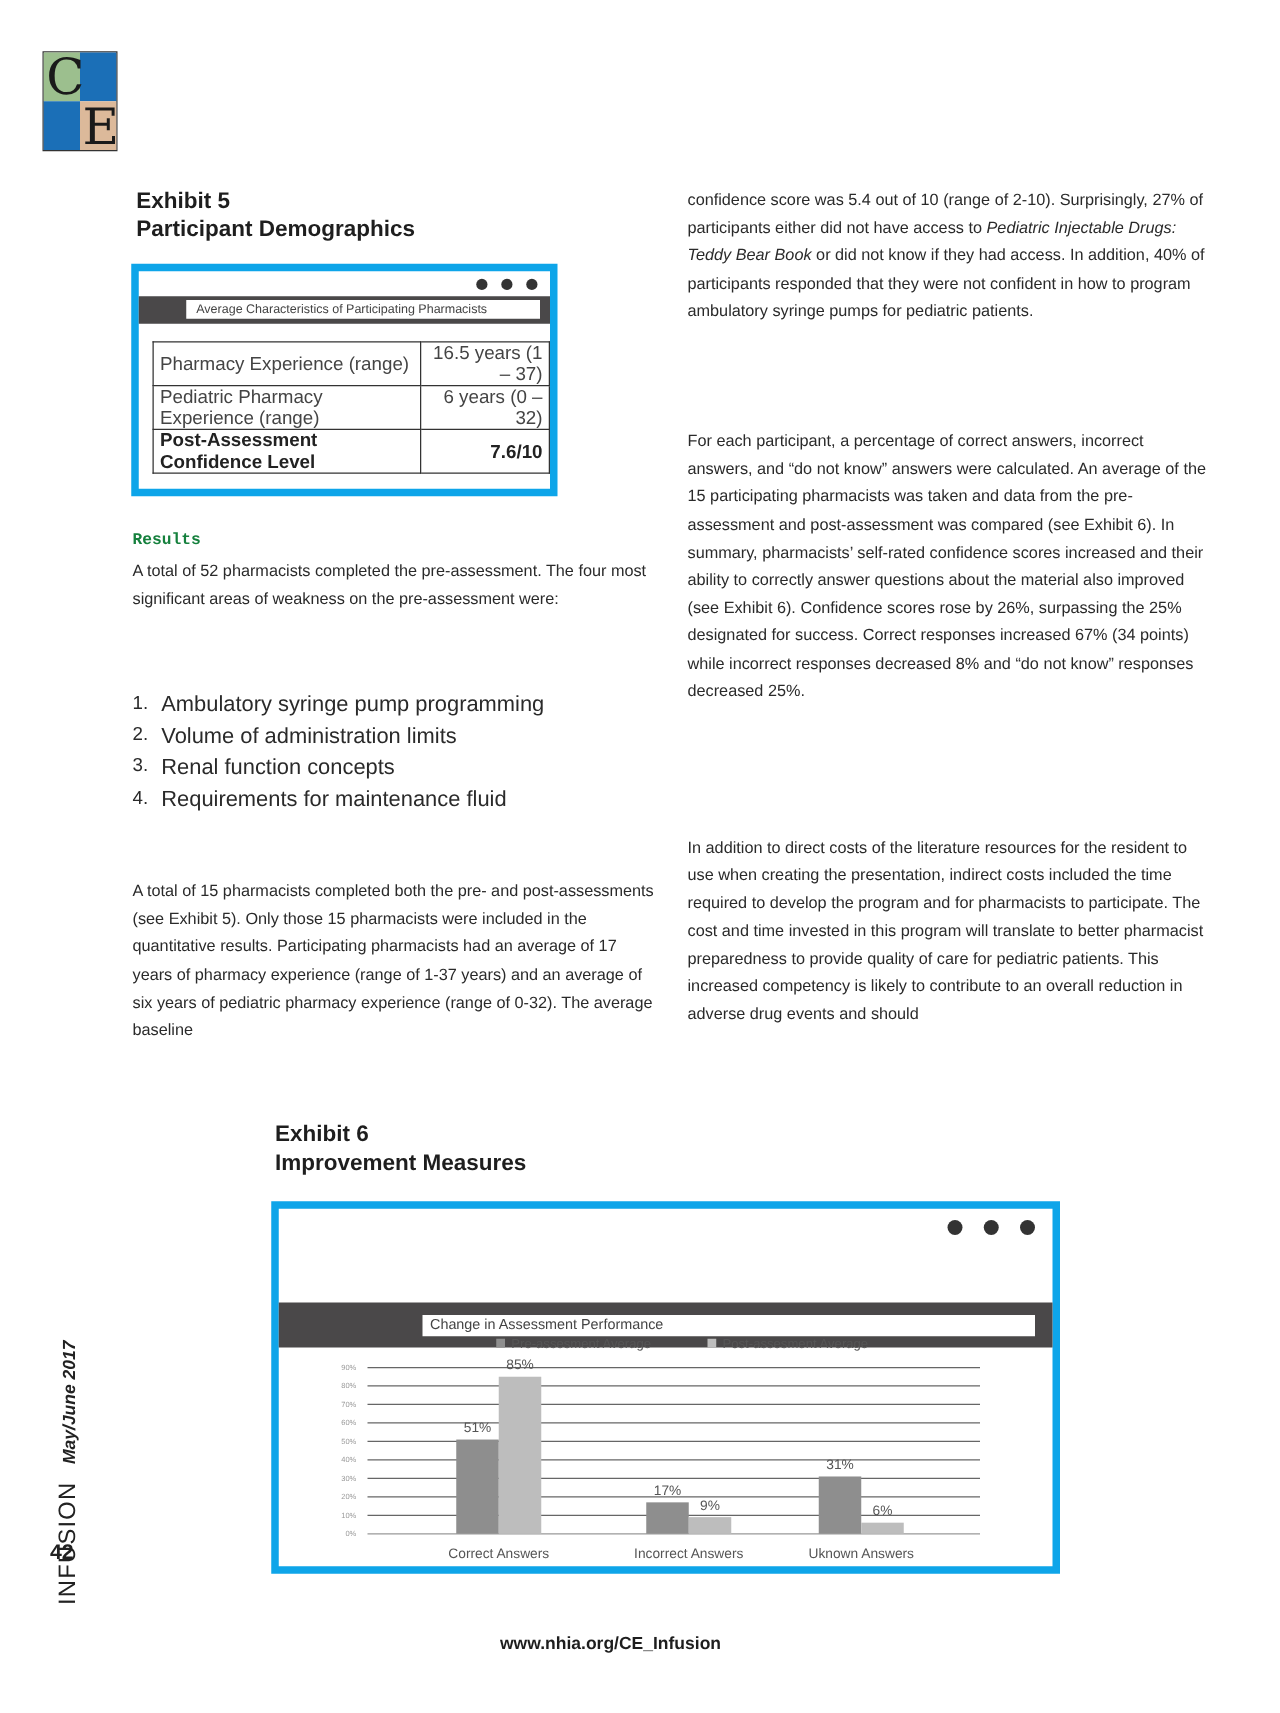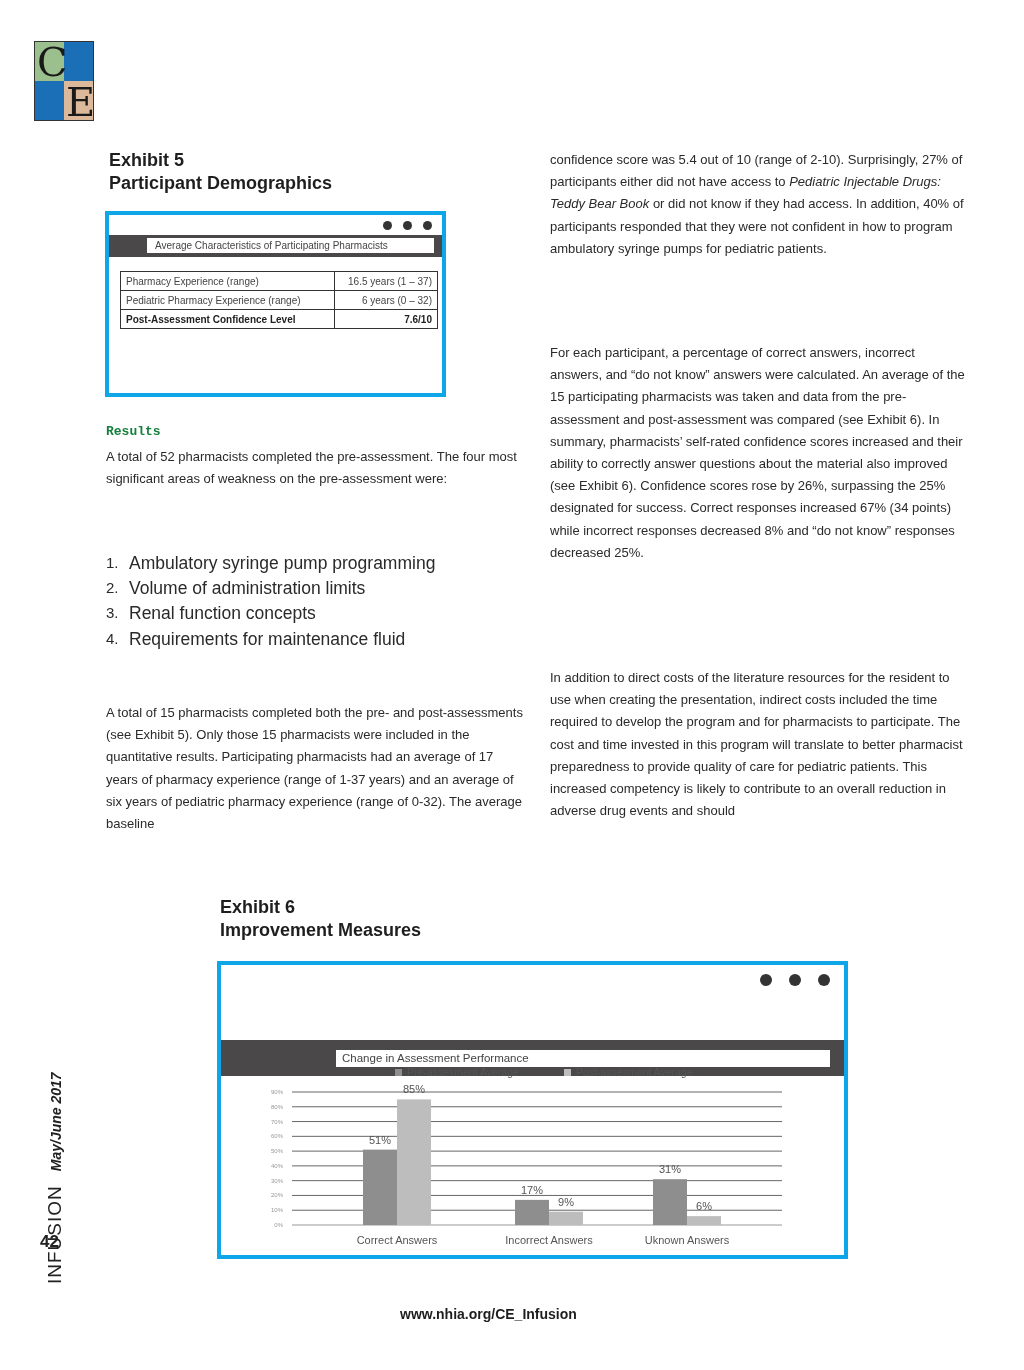--- a/index.html
+++ b/index.html
@@ -14,35 +14,35 @@
   .logo .q3 { left: 0; top: 39px; background: #1b6fb7; }
   .logo .q4 { left: 29px; top: 39px; background: #dcb99a; }
   .logo .letter { position: absolute; font-family: "DejaVu Serif", serif; font-size: 40px; color: #1a1a1a; line-height: 1; }
   .logo .lc { left: 2px; top: 0px; }
   .logo .le { left: 31px; top: 40px; }
 
   .exhibit-title { position: absolute; font-size: 18px; line-height: 23px; font-weight: bold; color: #1e1e1e; font-family: "Liberation Sans", sans-serif; }
   .ex5-title { left: 109px; top: 149px; }
   .ex6-title { left: 220px; top: 896px; }
 
-  .window { position: absolute; border: 4px solid #0ea5e9; background: #fff; box-sizing: border-box; }
+  .window { position: absolute; border: 6px solid #0ea5e9; background: #fff; box-sizing: border-box; }
   .win5 { left: 105px; top: 211px; width: 341px; height: 186px; }
   .win6 { left: 217px; top: 961px; width: 631px; height: 298px; }
   .dots { position: absolute; right: 10px; top: 6px; display: flex; gap: 11px; }
   .dot { width: 9px; height: 9px; border-radius: 50%; background: #333; }
   .win6 .dots { right: 14px; top: 9px; gap: 17px; }
   .win6 .dot { width: 12px; height: 12px; }
   .titlebar { position: absolute; left: 0; right: 0; background: #4a4849; }
   .win5 .titlebar { top: 20px; height: 22px; }
   .win6 .titlebar { top: 31px; height: 36px; margin-top: 44px; }
   .titlefield { position: absolute; background: #fff; color: #444; font-family: "Liberation Sans", sans-serif; }
   .win5 .titlefield { left: 38px; right: 8px; top: 3px; height: 15px; font-size: 10px; line-height: 15px; padding-left: 8px; }
   .win6 .titlefield { left: 115px; right: 14px; top: 10px; height: 17px; font-size: 11.5px; line-height: 17px; padding-left: 6px; }
 
-  table.demo { position: absolute; left: 11px; top: 56px; width: 318px; border-collapse: collapse; font-family: "Liberation Sans", sans-serif; font-size: 10px; color: #444; }
+  table.demo { position: absolute; left: 11px; top: 56px; width: 318px; border-collapse: collapse; font-family: "Liberation Sans", sans-serif; font-size: 15px; color: #444; }
   table.demo td { border: 1px solid #333; height: 18px; padding: 0 5px; }
   table.demo td.val { text-align: right; width: 92px; }
   table.demo tr.bold td { font-weight: bold; color: #222; }
 
   .text-block { position: absolute; font-size: 13px; line-height: 22.2px; color: #2a2a2a; font-family: "Liberation Sans", sans-serif; }
   .results-heading { position: absolute; left: 106px; top: 424px; font-size: 13px; font-weight: bold; color: #15803d; font-family: Liberation Mono, monospace; }
   .results-p { left: 106px; top: 446px; width: 420px; }
   .list { position: absolute; left: 106px; top: 552px; width: 420px; margin: 0; padding: 0; list-style: none; font-size: 17.5px; line-height: 22.2px; color: #2a2a2a; font-family: "Liberation Sans", sans-serif; }
   .list li { position: relative; padding-left: 23px; margin-bottom: 3px; }
   .list li .num { position: absolute; left: 0; top: 0; font-size: 15px; }

